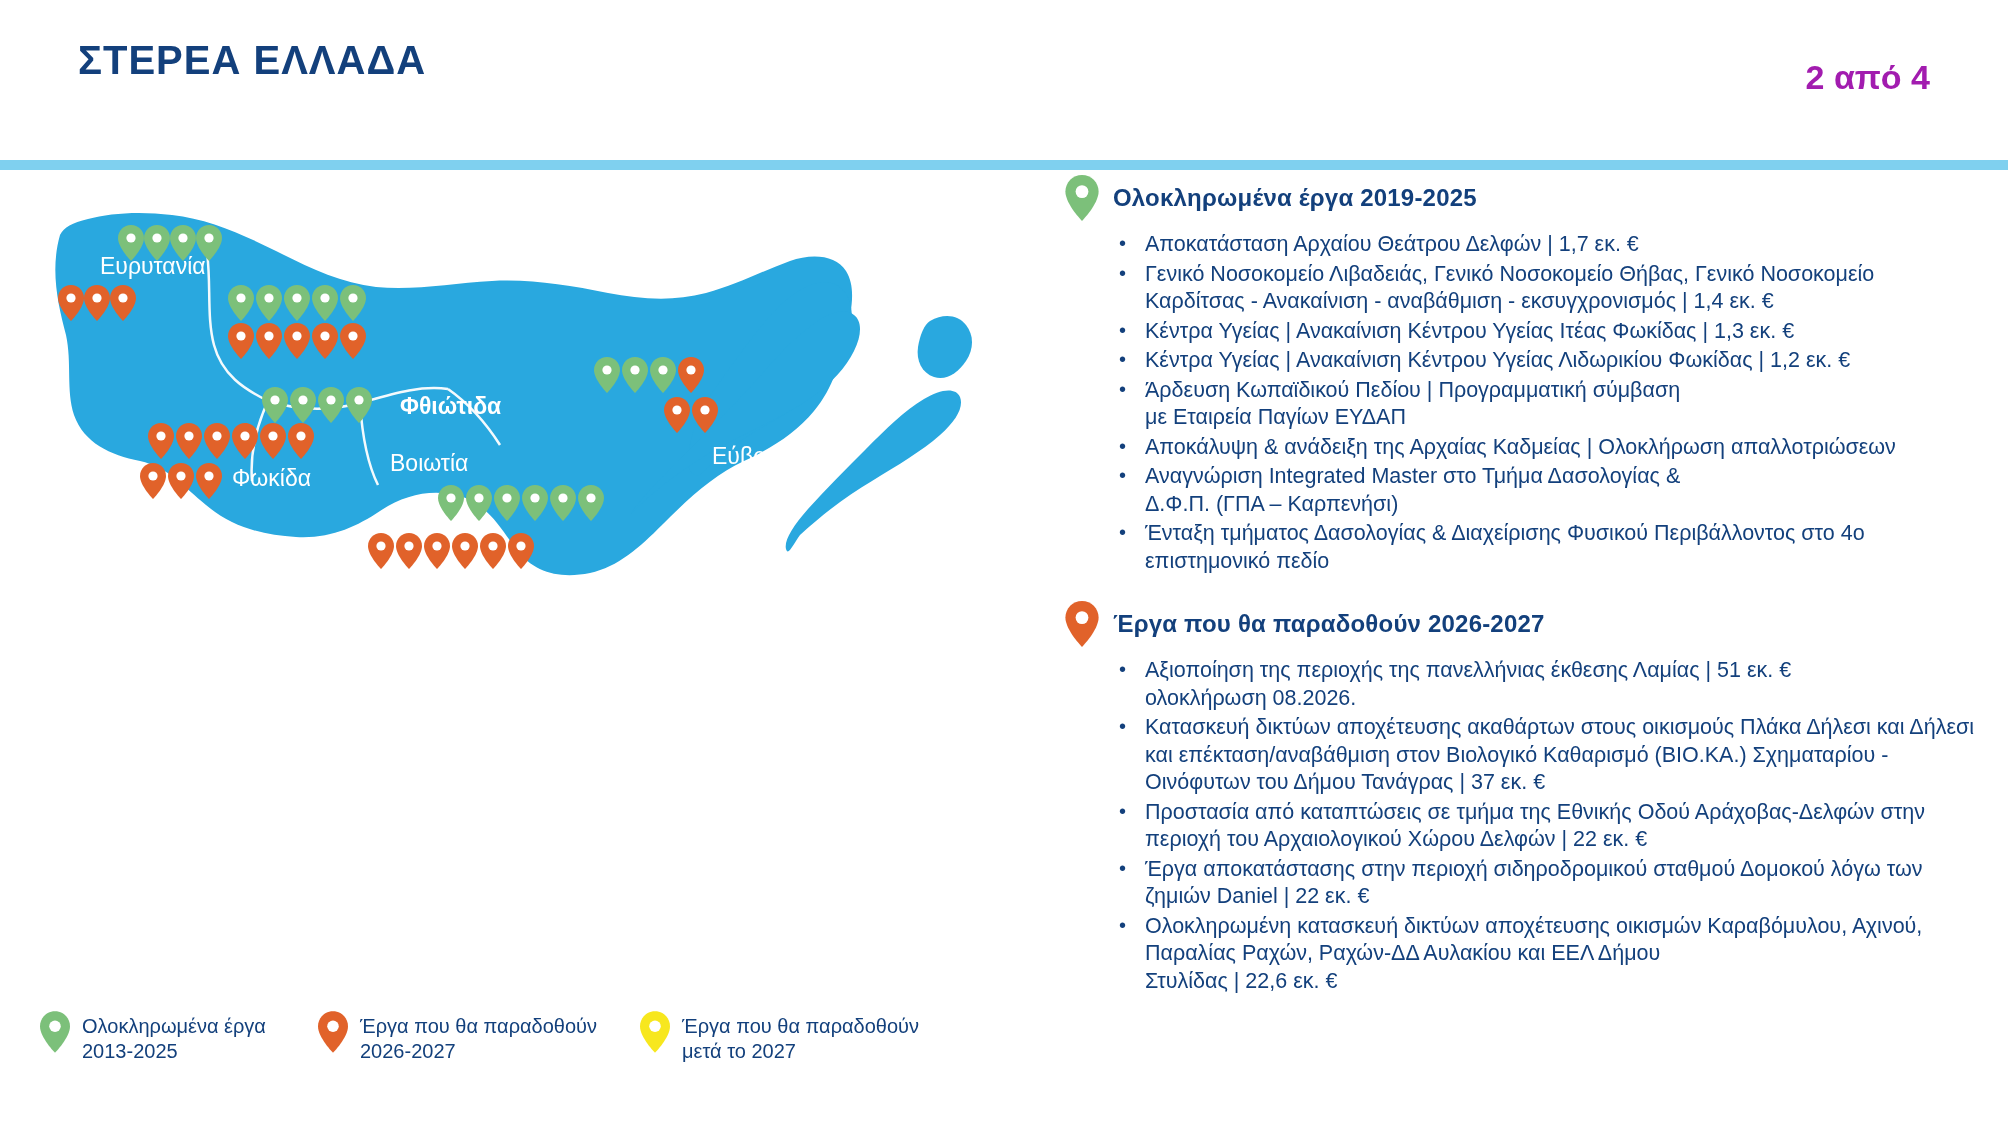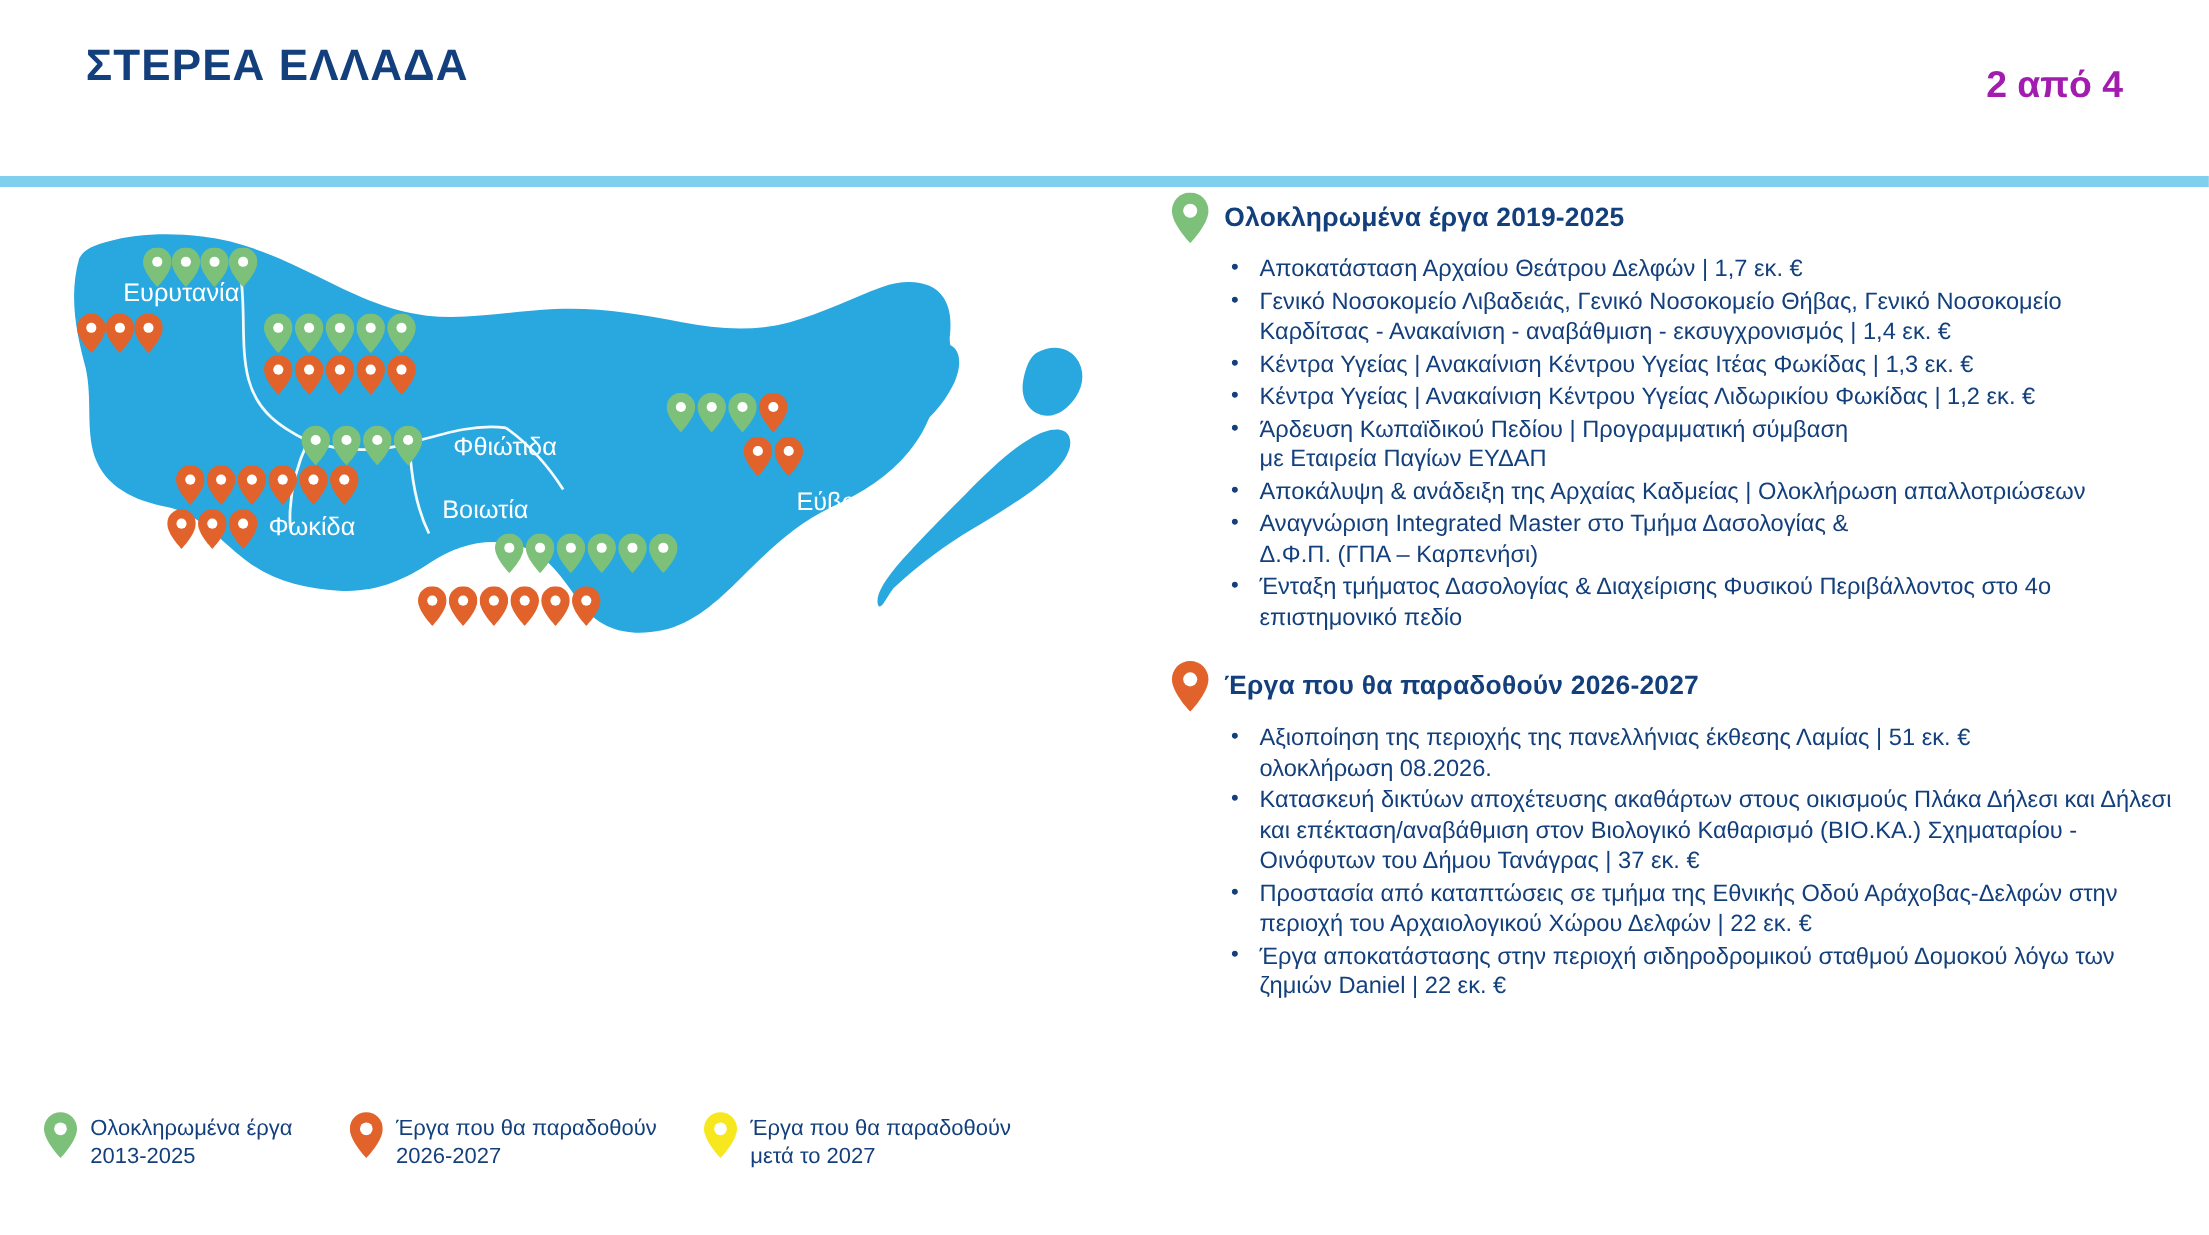--- a/index.html
+++ b/index.html
@@ -48,21 +48,21 @@
     left: 0;
     top: 160px;
     width: 2008px;
     height: 10px;
     background: #7fd0ef;
   }
 
   
   .map-area {
     position: absolute;
-    left: 12px;
+    left: 0;
     top: 175px;
     width: 1060px;
     height: 790px;
   }
   .map-svg { position: absolute; left: 0; top: 0; }
 
   .region-label {
     position: absolute;
     font-size: 23px;
     color: #ffffff;
@@ -204,21 +204,21 @@
     <g stroke="#ffffff" stroke-width="2.5" fill="none" opacity="0.95">
       <path d="M206,70 C212,104 206,140 214,170 C222,200 244,214 268,226"></path>
       <path d="M268,226 C300,236 330,236 360,228 C392,219 420,210 448,214"></path>
       <path d="M360,228 C362,258 366,286 378,310"></path>
       <path d="M268,226 C256,252 250,280 252,306"></path>
       <path d="M448,214 C468,228 486,248 500,270"></path>
     </g>
   </svg>
 
   <div class="region-label" style="left:100px; top:78px;">Ευρυτανία</div>
-  <div class="region-label" style="left:400px; top:218px;">Φθιώτιδα</div>
+  <div class="region-label" style="left:400px; top:218px;font-weight:bold;">Φθιώτιδα</div>
   <div class="region-label" style="left:232px; top:290px;">Φωκίδα</div>
   <div class="region-label" style="left:390px; top:275px;">Βοιωτία</div>
   <div class="region-label" style="left:712px; top:268px;">Εύβοια</div>
 
   <div id="pin-layer">
       <div class="pin" style="left: 118px; top: 50px;">
         <svg viewBox="0 0 26 36" width="26" height="36">
           <path d="M13 0C5.8 0 0 5.8 0 13c0 9.8 13 23 13 23s13-13.2 13-23C26 5.8 20.2 0 13 0z" fill="#7cc07a"></path>
           <circle cx="13" cy="13" r="4.6" fill="#ffffff"></circle>
         </svg>
@@ -543,20 +543,22 @@
         </svg>
       </span>
       <span class="section-title">Έργα που θα παραδοθούν 2026-2027</span>
     </div>
     <ul class="items" id="list-upcoming">
         <li style="white-space: pre-line;">Αξιοποίηση της περιοχής της πανελλήνιας έκθεσης Λαμίας | 51 εκ. €
 ολοκλήρωση 08.2026.</li>
         <li style="white-space: pre-line;">Κατασκευή δικτύων αποχέτευσης ακαθάρτων στους οικισμούς Πλάκα Δήλεσι και Δήλεσι και επέκταση/αναβάθμιση στον Βιολογικό Καθαρισμό (ΒΙΟ.ΚΑ.) Σχηματαρίου - Οινόφυτων του Δήμου Τανάγρας | 37 εκ. €</li>
         <li style="white-space: pre-line;">Προστασία από καταπτώσεις σε τμήμα της Εθνικής Οδού Αράχοβας-Δελφών στην περιοχή του Αρχαιολογικού Χώρου Δελφών | 22 εκ. €</li>
         <li style="white-space: pre-line;">Έργα αποκατάστασης στην περιοχή σιδηροδρομικού σταθμού Δομοκού λόγω των ζημιών Daniel | 22 εκ. €</li>
+        <li style="white-space: pre-line;">Ολοκληρωμένη κατασκευή δικτύων αποχέτευσης οικισμών Καραβόμυλου, Αχινού, Παραλίας Ραχών, Ραχών-ΔΔ Αυλακίου και ΕΕΛ Δήμου
+Στυλίδας | 22,6 εκ. €</li>
       </ul>
   </div>
 
 </div>
 
 <div class="legend">
   <div class="legend-item legend-1">
     <span class="pin-icon">
       <svg viewBox="0 0 26 36" width="30" height="42">
         <path d="M13 0C5.8 0 0 5.8 0 13c0 9.8 13 23 13 23s13-13.2 13-23C26 5.8 20.2 0 13 0z" fill="#7cc07a"></path>

